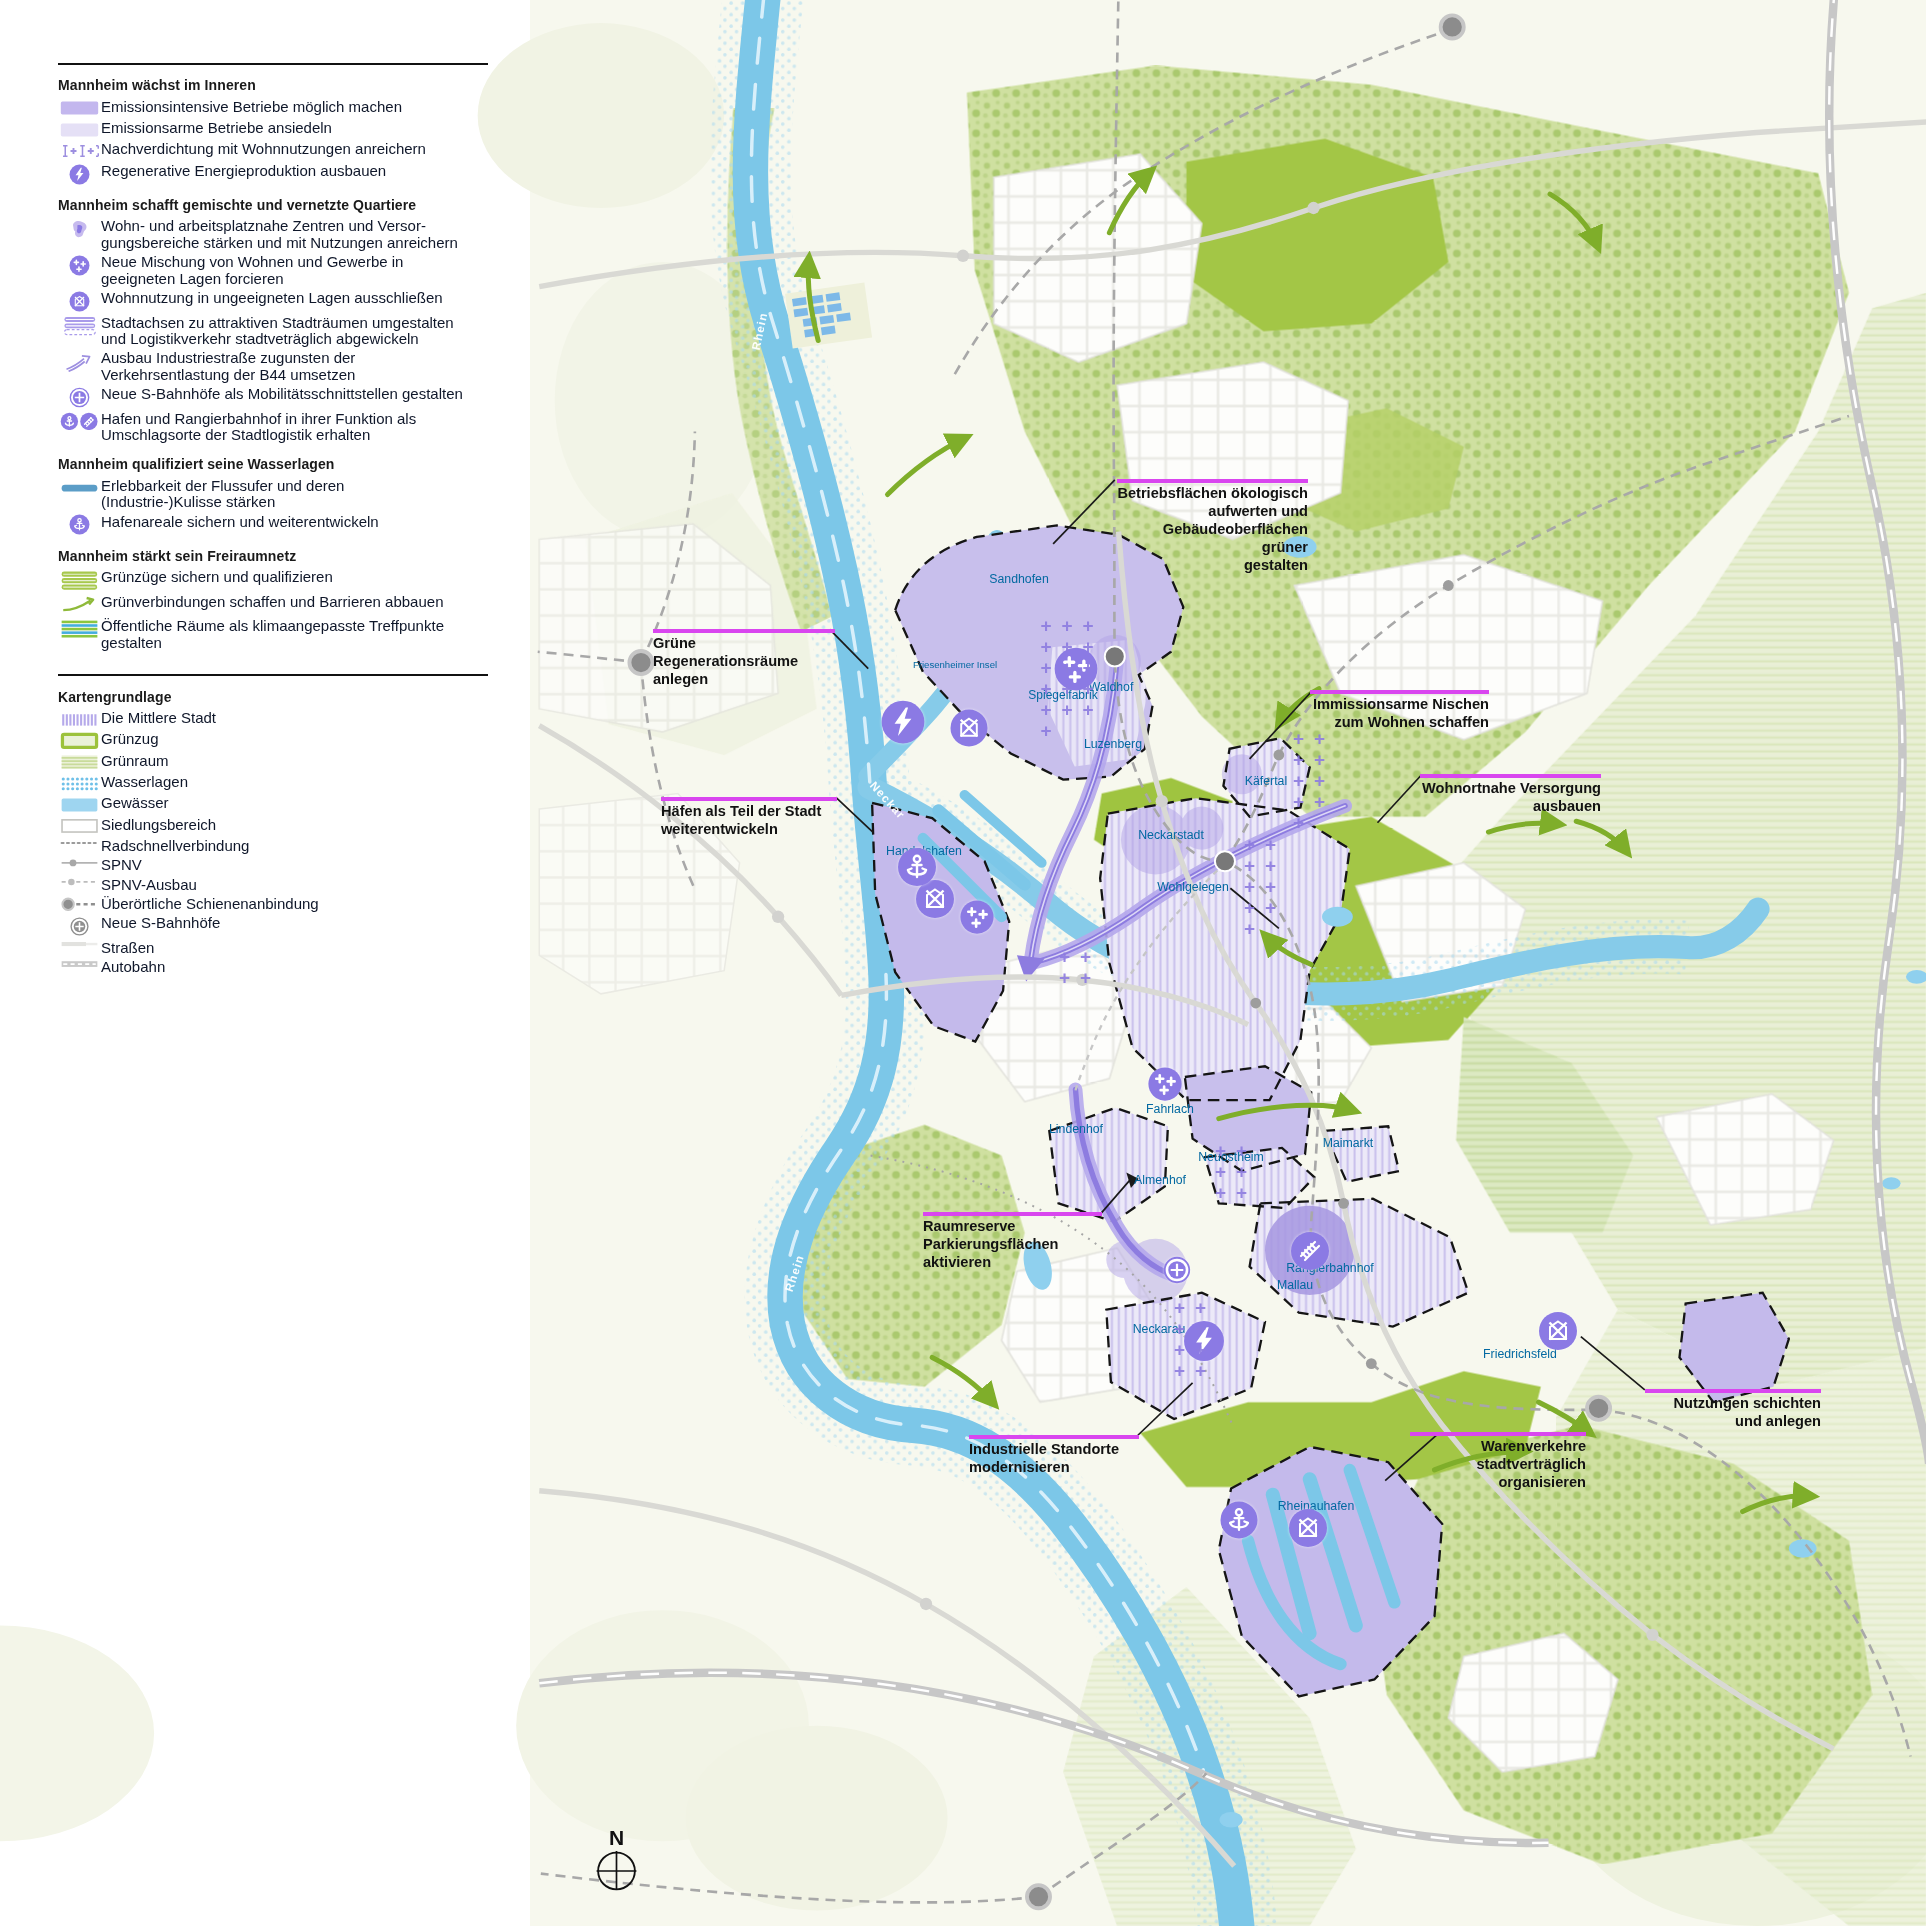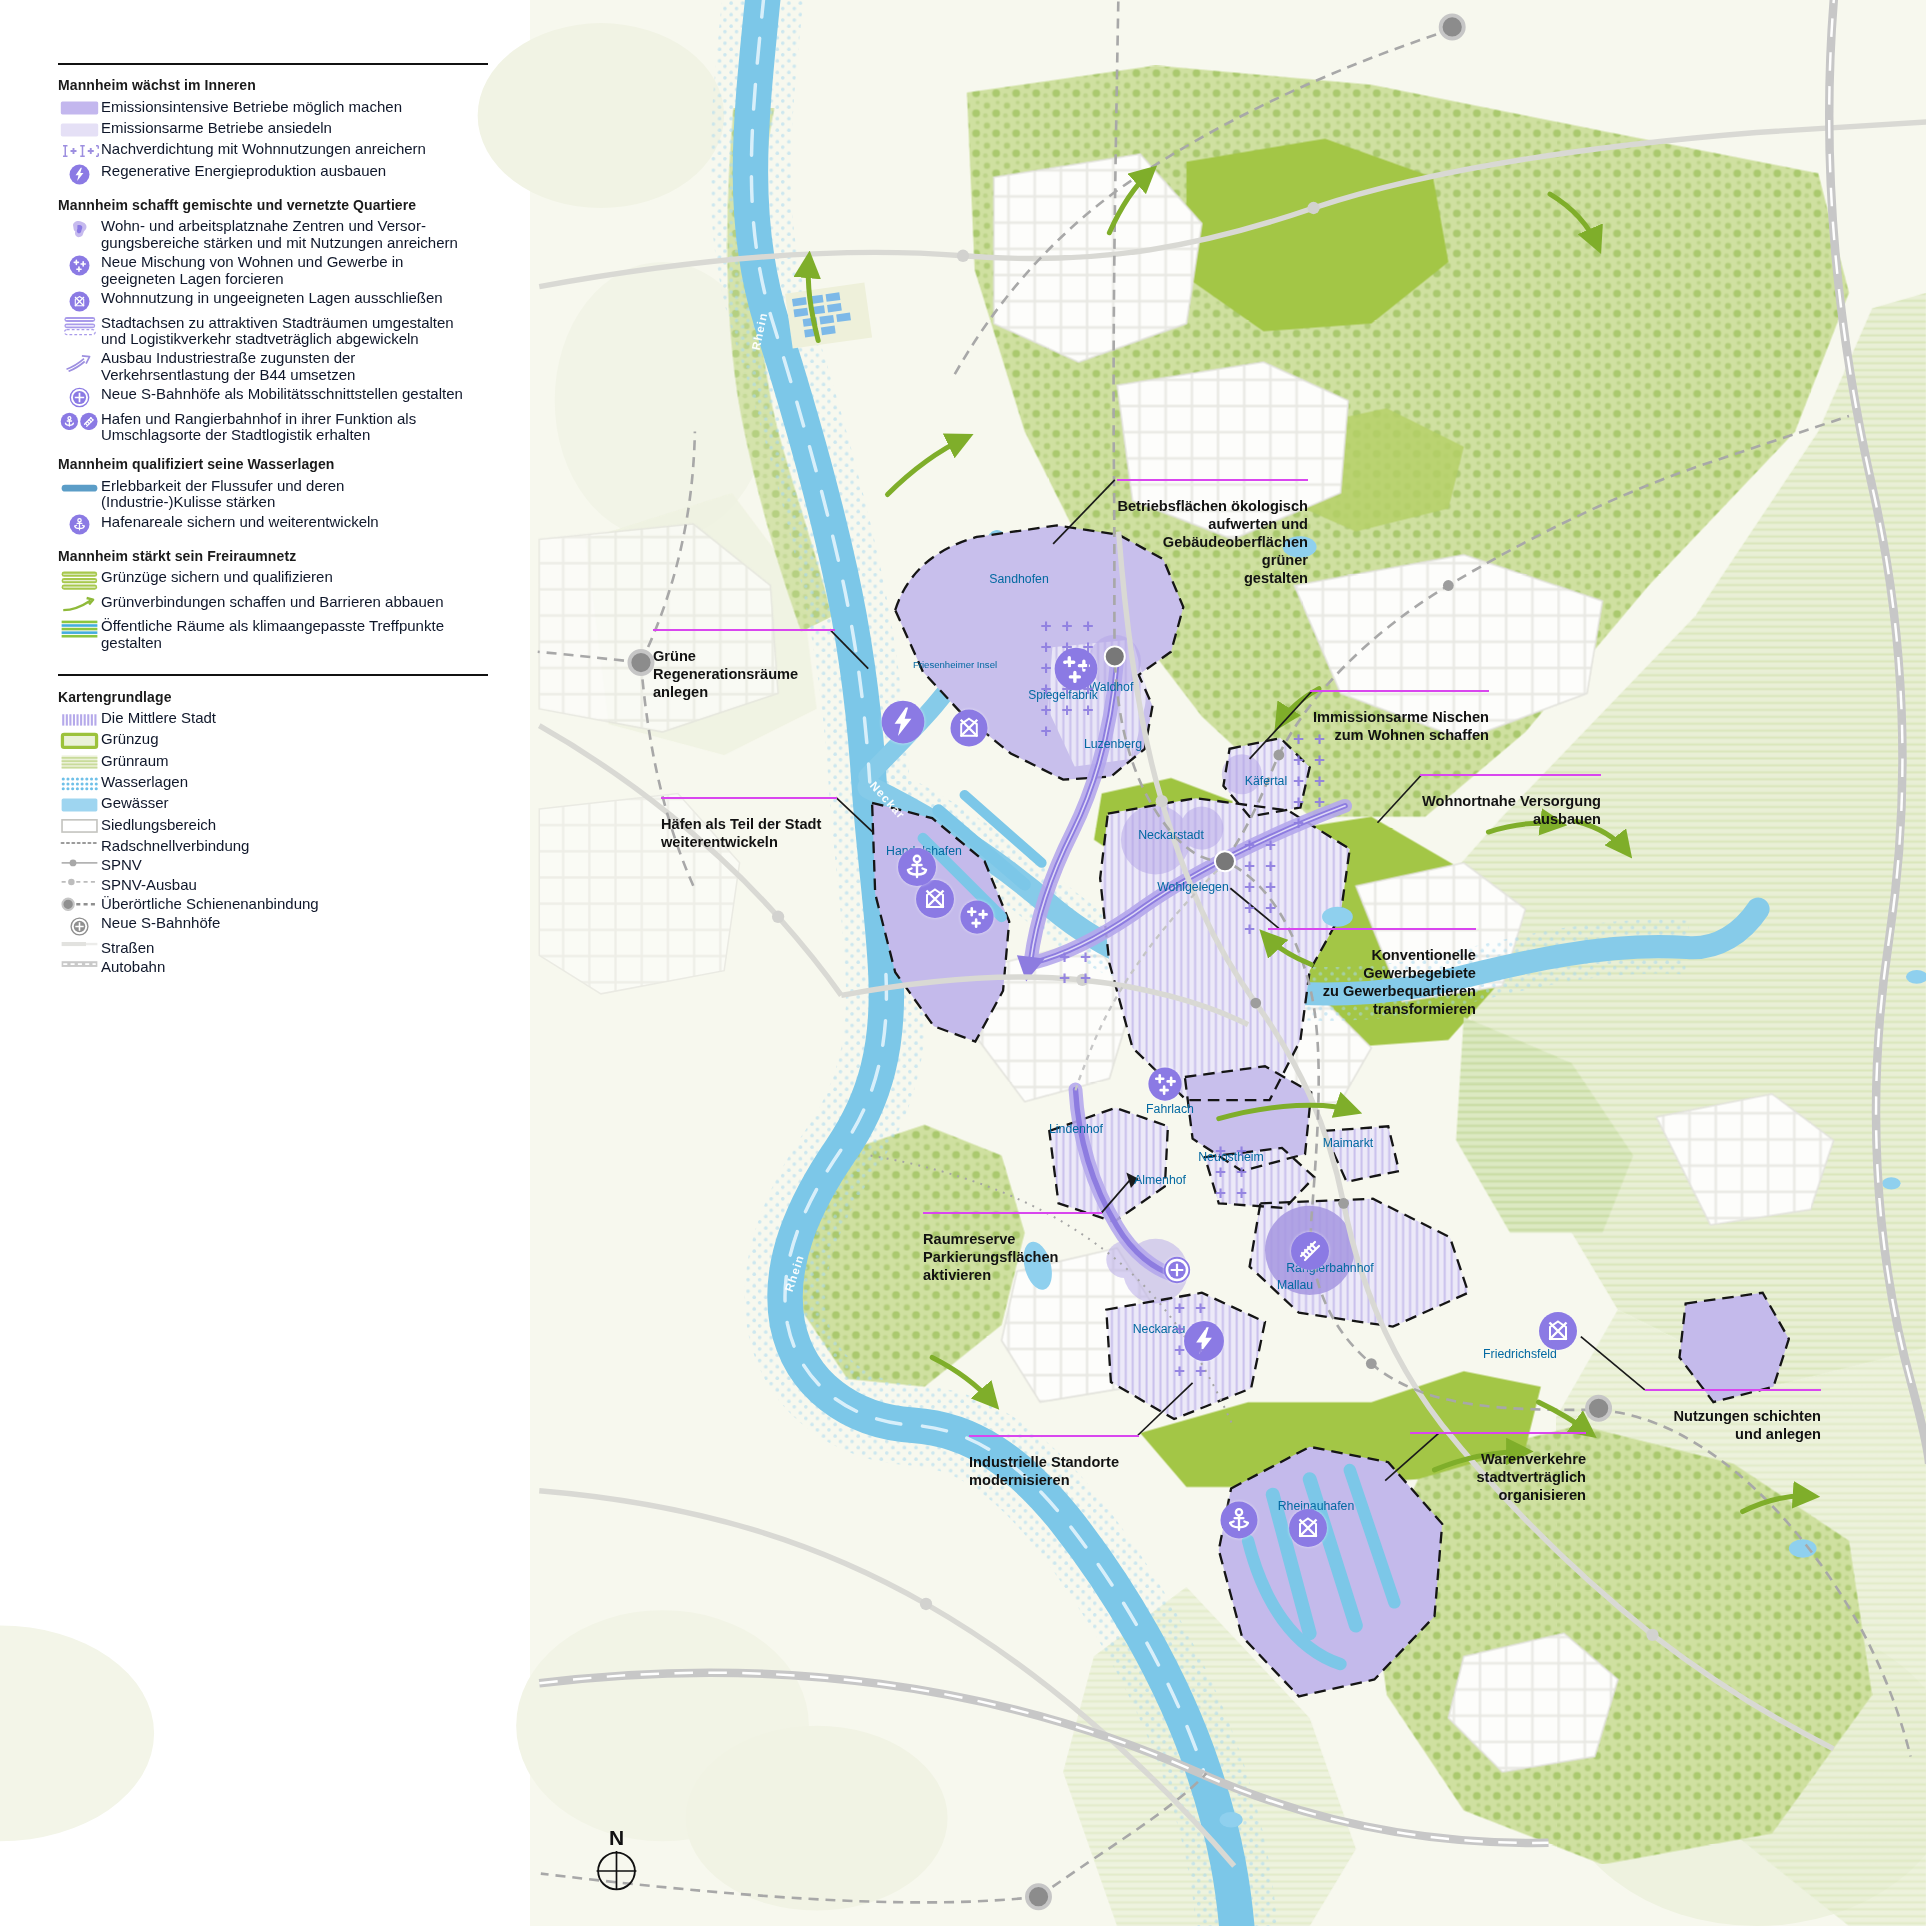--- a/index.html
+++ b/index.html
@@ -10,21 +10,21 @@
   .legend-rule{border-top:2.3px solid #111;margin:23px 0 4.6px 0;}
   .legend-title{font-size:14px;font-weight:bold;margin:12.3px 0 5.4px 0;letter-spacing:0.1px;}
   .l-item{display:flex;align-items:flex-start;margin:2.7px 0;}
   .li-icon{width:43px;min-width:43px;display:flex;justify-content:center;align-items:center;margin-top:0.8px;}
   .li-icon svg{max-width:39px;max-height:21px;display:block;}
   .li-label{font-size:15px;line-height:16.6px;color:#0f172a;white-space:pre-line;}
   
   #map-overlays{position:absolute;left:0;top:0;width:1926px;height:1926px;pointer-events:none;}
   .district-label{position:absolute;transform:translate(-50%,-50%);color:#0369a1;font-size:12.3px;white-space:nowrap;}
   .annotation{position:absolute;font-weight:bold;font-size:14.6px;line-height:18px;color:#121212;
-              border-top:2px solid #d946ef;padding-top:16px;white-space:pre-line;}
+              border-top:4px solid #d946ef;padding-top:1px;white-space:pre-line;}
   .annotation.right{text-align:right;}
   .river-label{position:absolute;color:#fff;font-size:11.6px;letter-spacing:1.2px;font-weight:bold;opacity:.95;}
   .map-icon{position:absolute;transform:translate(-50%,-50%);}
   .map-icon svg{width:100%;height:100%;display:block;filter:drop-shadow(0 0 1.5px rgba(255,255,255,.6));}
   .plus-cluster{position:absolute;transform:translate(-50%,-50%);display:flex;flex-wrap:wrap;
                 color:#8d7ce0;font-weight:bold;font-size:19px;line-height:21px;opacity:.9;}
   .plus-cluster span{width:21px;text-align:center;}
   .compass{position:absolute;left:592px;top:1828px;width:49px;text-align:center;}
   .compass .n{font-size:21px;font-weight:bold;color:#111;line-height:20px;}
   svg.mapcanvas{position:absolute;left:0;top:0;}
@@ -334,23 +334,20 @@
 Gebäudeoberflächen grüner
 gestalten</div>
       <div class="annotation left" style="left: 653px; top: 629px; width: 182px;">Grüne Regenerationsräume
 anlegen</div>
       <div class="annotation right" style="left: 1310px; top: 690px; width: 179px;">Immissionsarme Nischen
 zum Wohnen schaffen</div>
       <div class="annotation right" style="left: 1420px; top: 774px; width: 181px;">Wohnortnahe Versorgung
 ausbauen</div>
       <div class="annotation left" style="left: 661px; top: 797px; width: 176px;">Häfen als Teil der Stadt
 weiterentwickeln</div>
-      <div class="annotation right" style="left: 1268px; top: 928px; width: 208px;">Konventionelle Gewerbegebiete
-zu Gewerbequartieren
-transformieren</div>
       <div class="annotation left" style="left: 923px; top: 1212px; width: 179px;">Raumreserve
 Parkierungsflächen
 aktivieren</div>
       <div class="annotation right" style="left: 1645px; top: 1389px; width: 176px;">Nutzungen schichten
 und anlegen</div>
       <div class="annotation left" style="left: 969px; top: 1435px; width: 170px;">Industrielle Standorte
 modernisieren</div>
       <div class="annotation right" style="left: 1410px; top: 1432px; width: 176px;">Warenverkehre
 stadtverträglich organisieren</div>
       <div class="river-label" style="left: 759px; top: 331px; transform: translate(-50%, -50%) rotate(-78deg);">Rhein</div>

